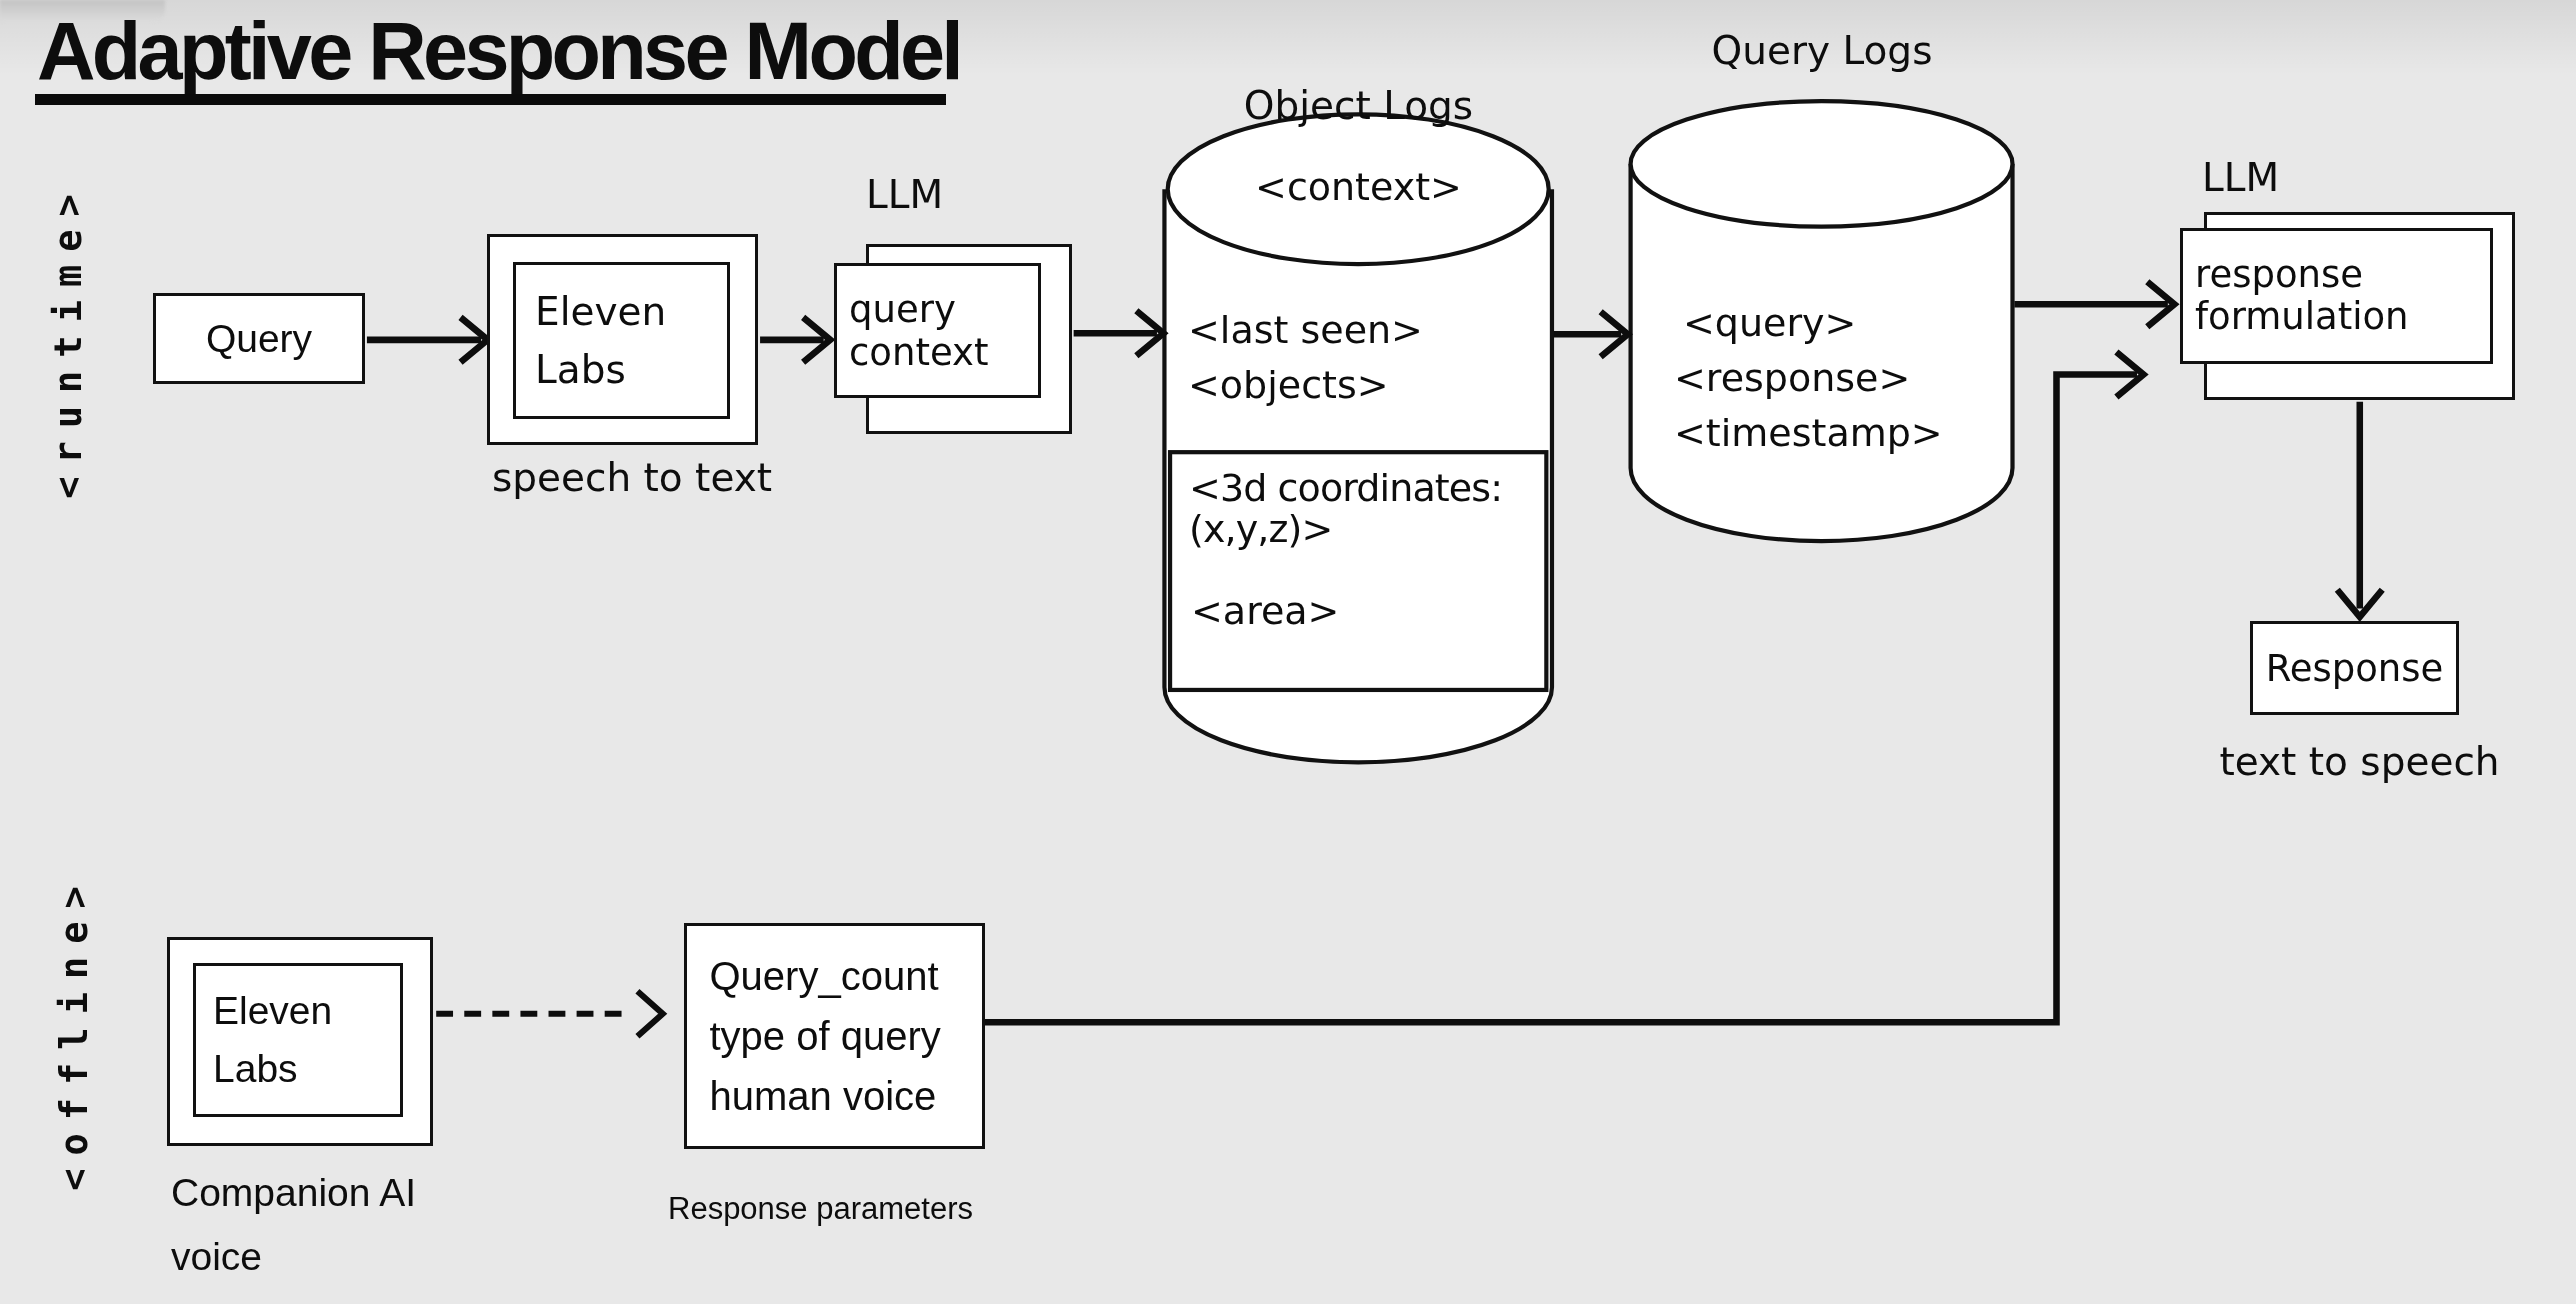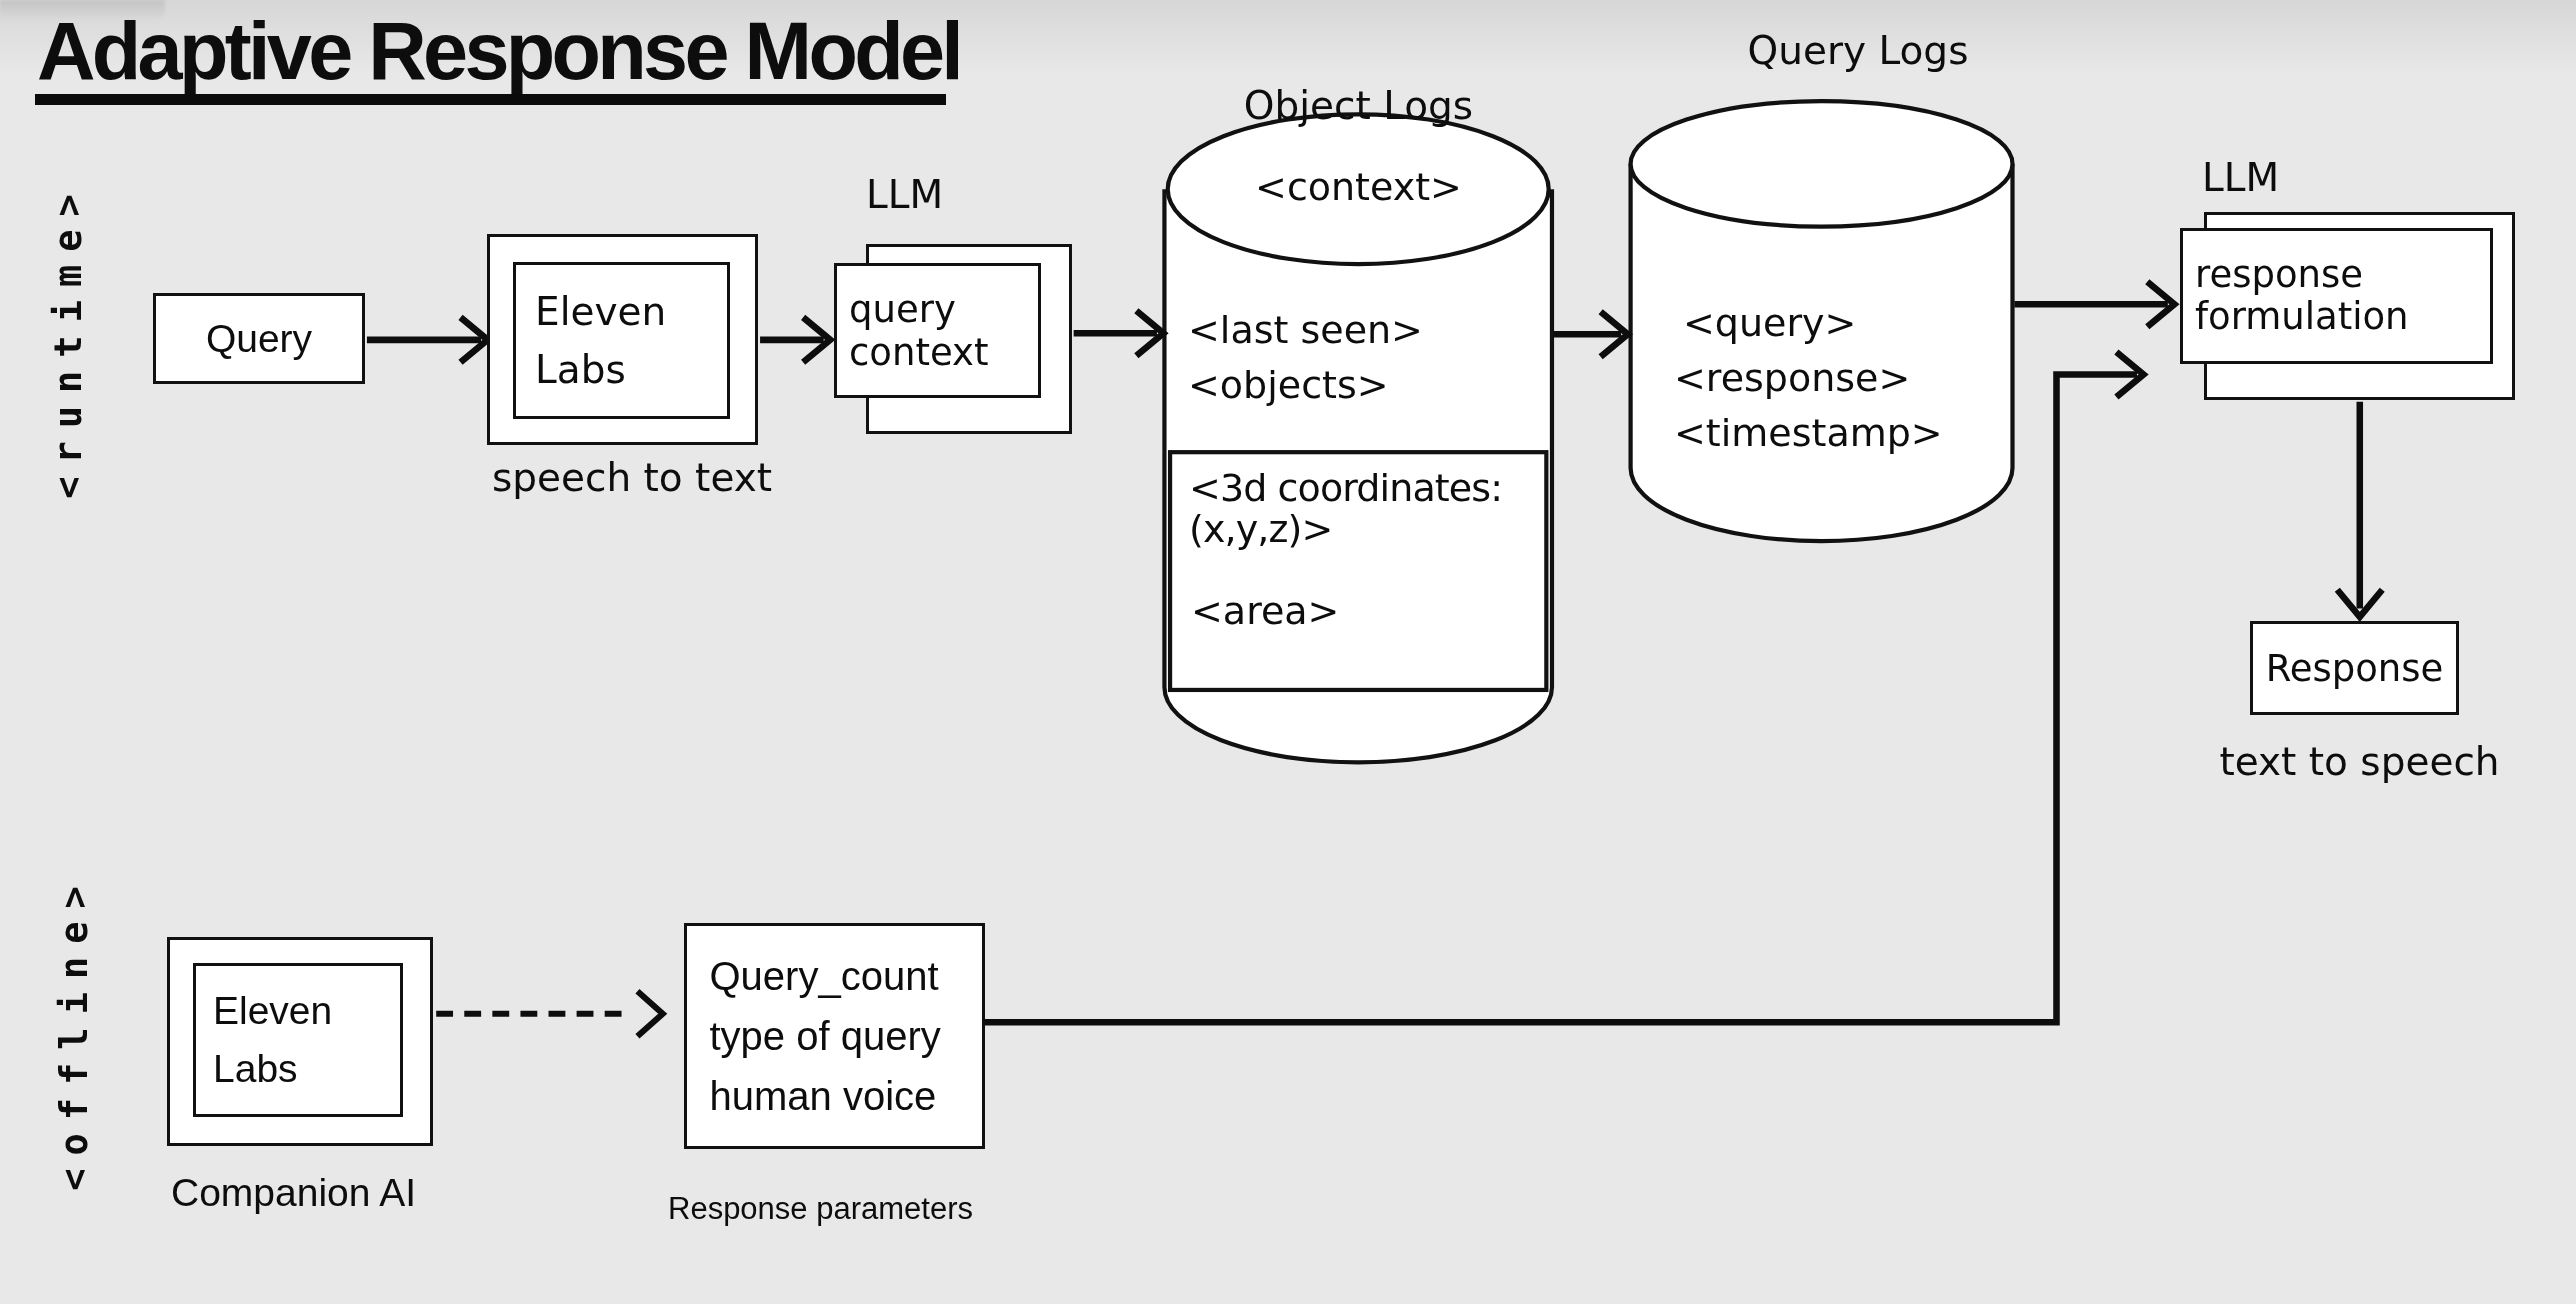--- a/index.html
+++ b/index.html
@@ -65,21 +65,21 @@
   #objlogs-title{left:1168px;top:43px;width:381px;text-align:center;font-size:39px;margin-top:40px;}
   #objlogs-context{left:1168px;top:165px;width:381px;text-align:center;}
   #objlogs-lastseen{left:1188px;top:308px;}
   #objlogs-objects{left:1188px;top:363px;}
   #objlogs-coords{left:1189px;top:468px;}
   #objlogs-coords div{font-size:38px;line-height:41px;letter-spacing:-0.9px;white-space:nowrap;}
   #objlogs-area{left:1191px;top:589px;}
   .cyl-item{font-size:38px;line-height:45px;white-space:nowrap;}
 
   
-  #qlogs-title{left:1667px;top:28px;width:382px;text-align:center;font-size:39px;}
+  #qlogs-title{left:1631px;top:28px;width:382px;text-align:center;font-size:39px;}
   #qlogs-query{left:1683px;top:301px;}
   #qlogs-response{left:1674px;top:356px;}
   #qlogs-timestamp{left:1674px;top:411px;}
 
   
   #llm-tag-2{left:2202px;top:155px;font-size:39px;}
   #rf-back{left:2204px;top:212px;width:311px;height:188px;}
   #rf-front{left:2180px;top:228px;width:313px;height:136px;
     display:flex;flex-direction:column;justify-content:center;padding-left:12px;}
   #rf-front div{font-size:37px;line-height:42px;white-space:nowrap;}
@@ -216,20 +216,21 @@
 </div>
 <div class="abs fb" id="tts-caption">text to speech</div>
 
 <div class="abs node" id="el-off-outer"></div>
 <div class="abs node fa" id="el-off-inner">
   <div>Eleven</div>
   <div>Labs</div>
 </div>
 <div class="abs fa" id="companion-caption">
   <div>Companion AI</div>
+  <div>voice</div>
 </div>
 
 <div class="abs node fa" id="qcount-box">
   <div>Query_count</div>
   <div>type of query</div>
   <div>human voice</div>
 </div>
 <div class="abs fa" id="params-caption">Response parameters</div>
 
 

